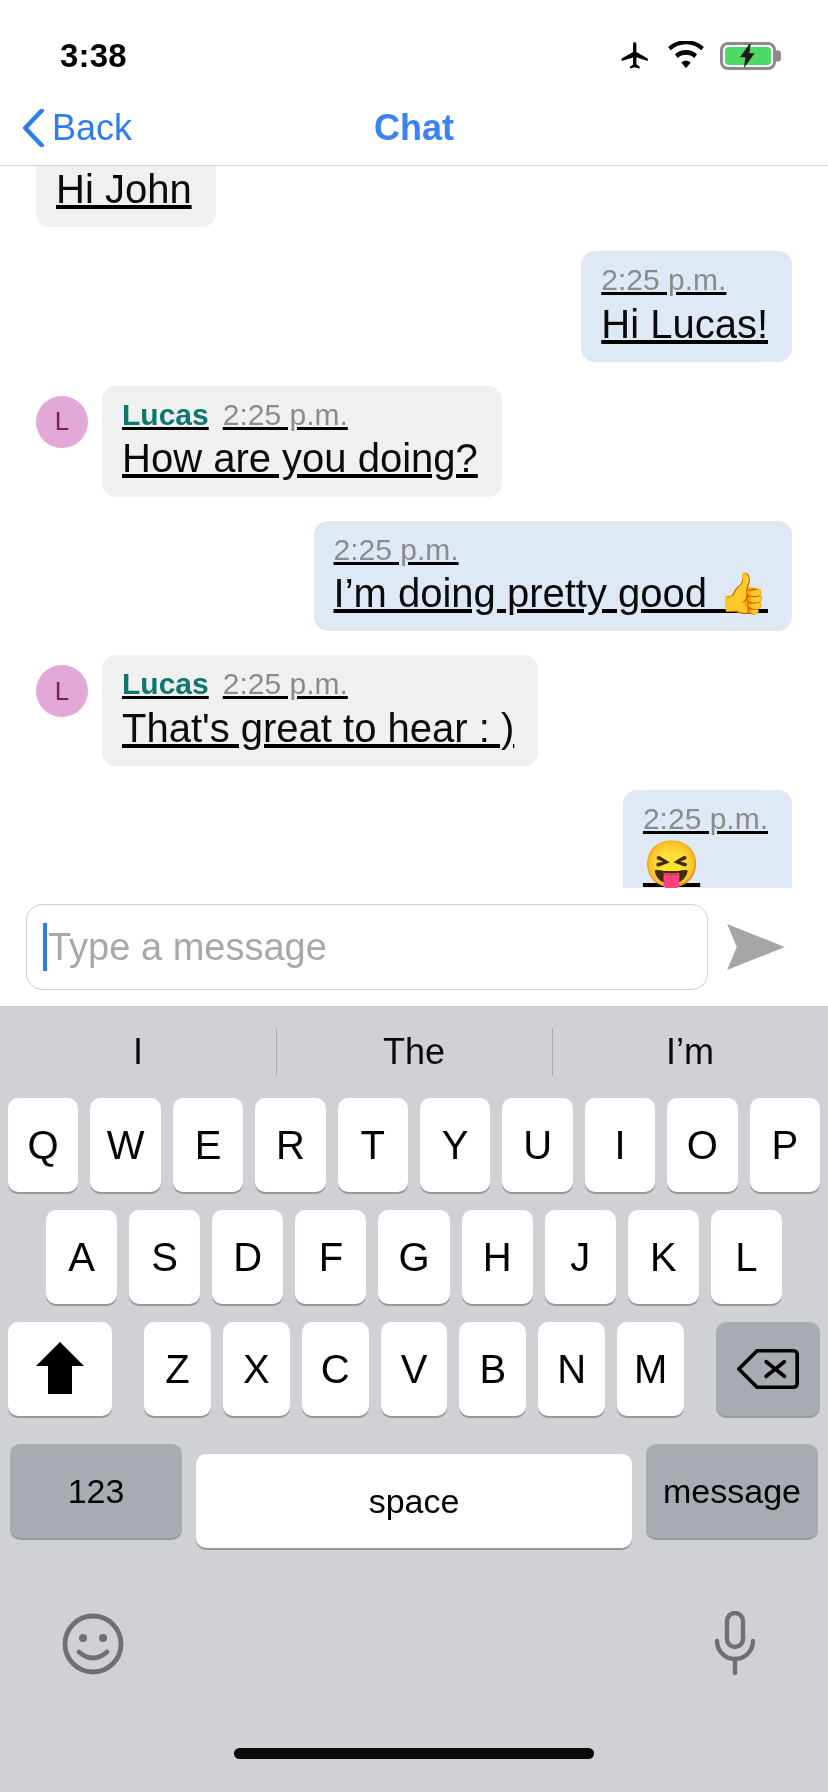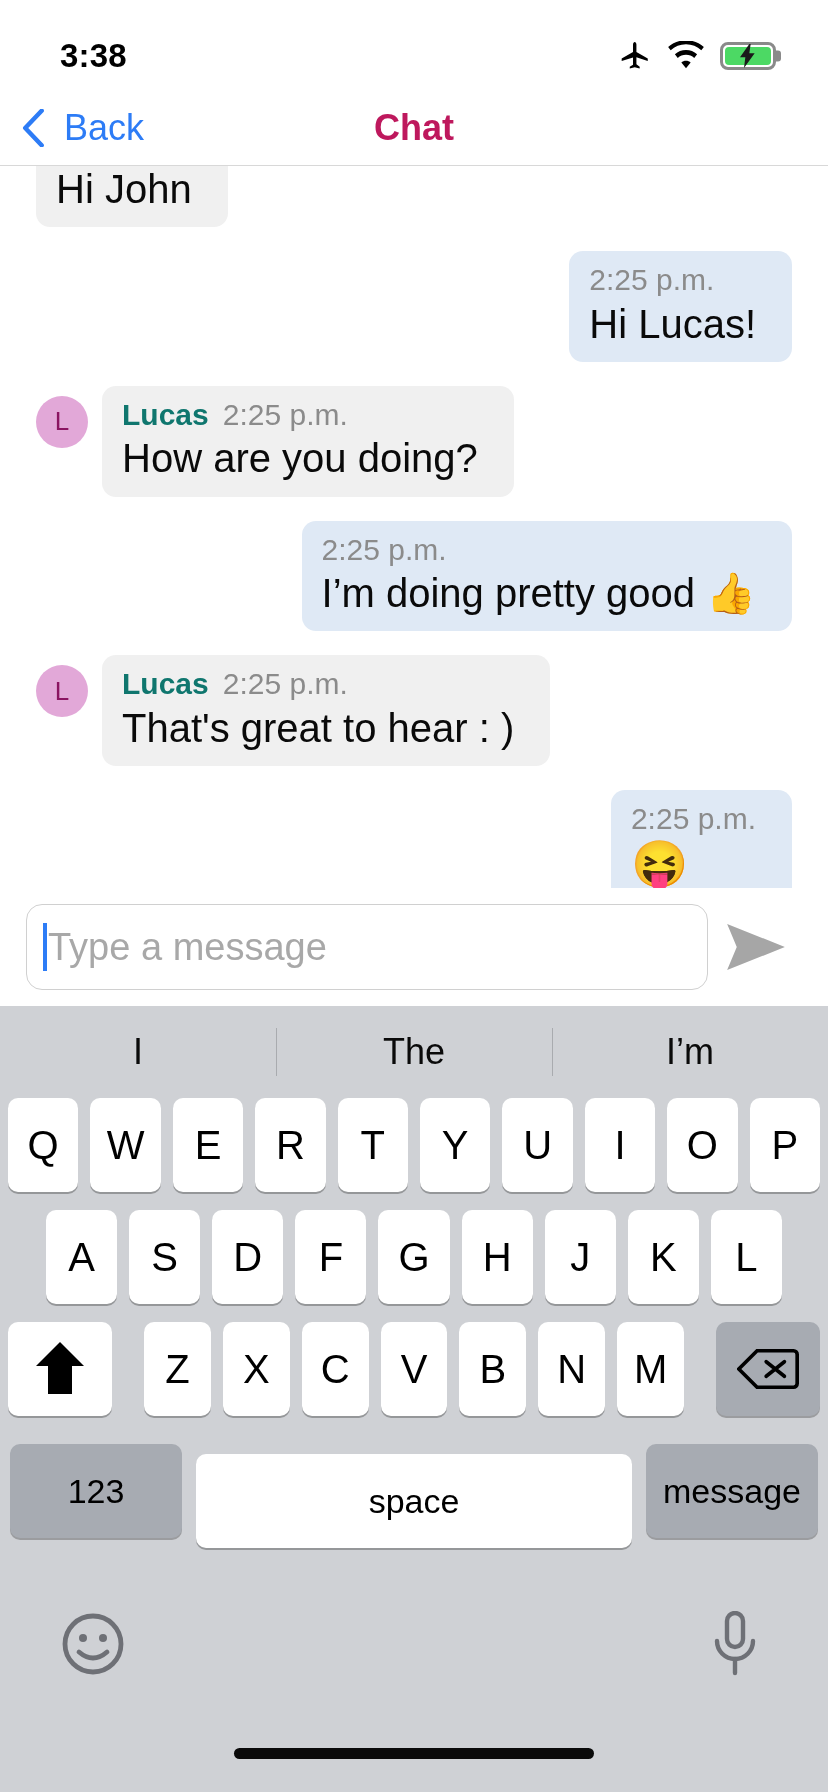--- a/index.html
+++ b/index.html
@@ -35,24 +35,24 @@
 
   
   .navbar {
     height:76px; flex:0 0 76px;
     position:relative;
     display:flex; align-items:center;
     border-bottom:1px solid #d8d8d8;
   }
   .nav-back { display:flex; align-items:center; gap:8px; padding-left:22px; cursor:pointer; }
   .chevron-left { width:22px; height:38px; display:block; }
-  .nav-back-label { font-size:36px; color:#2d7cf6;margin-left:12px; }
+  .nav-back-label { font-size:36px; color:#2d7cf6; }
   .nav-title {
     position:absolute; left:0; right:0; text-align:center;
-    font-size:36px; font-weight:bold; color:#be185d; pointer-events:none;
+    font-size:36px; font-weight:bold; color:#3b82f6; pointer-events:none;
   }
 
   
   .messages {
     flex:1 1 auto; overflow:hidden;
     padding:0 36px 10px 36px;
     display:flex; flex-direction:column; background:#fff;
   }
   .msg-row { display:flex; margin-top:24px; align-items:flex-start; }
   .msg-row.out { justify-content:flex-end; }
@@ -61,22 +61,23 @@
 
   .avatar {
     width:52px; height:52px; border-radius:50%;
     background:#e2a8d8; color:#8a1461;
     display:flex; align-items:center; justify-content:center;
     font-size:26px; flex:0 0 52px; margin-top:10px; margin-right:14px;
   }
 
   .bubble {
     border-radius:14px;
-    padding:10px 36px 14px 20px;
+    padding:10px 24px 14px 20px;
     max-width:600px;
+    text-decoration:underline;
   }
   .bubble.in  { background:#f0f0f0; }
   .bubble.out { background:#dfe9f5; text-align:left; }
   .bubble.clip-top { border-radius:0 0 14px 14px; padding-top:0; }
 
   .meta { font-size:30px; line-height:1.25; margin-bottom:2px; white-space:nowrap; }
   .meta .sender { font-weight:bold; color:#0f766e; }
   .meta .time { color:#8b8b8b; margin-left:14px; }
   .meta.only-time .time { margin-left:0; }
   .body { font-size:40px; color:#0a0a0a; line-height:1.18; }

